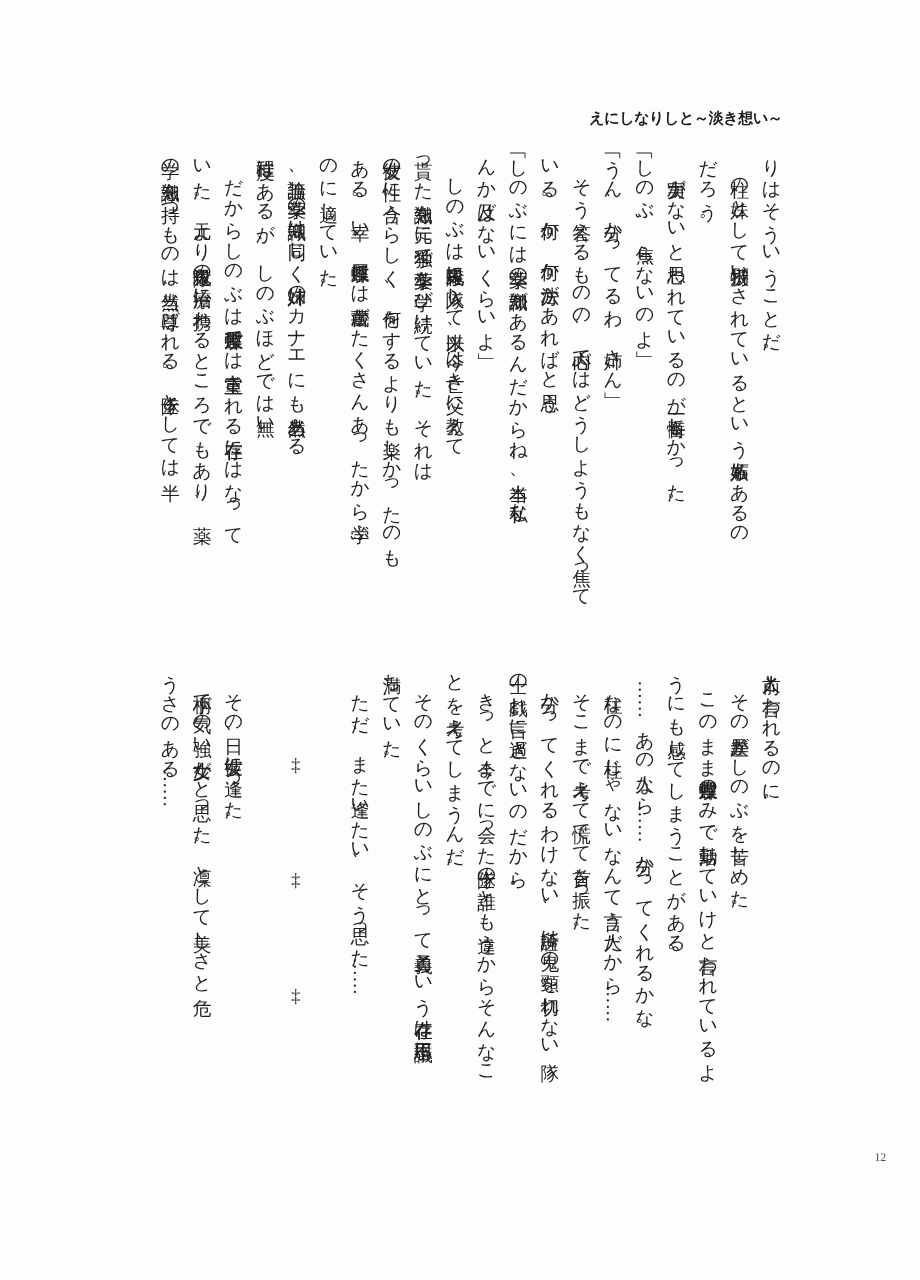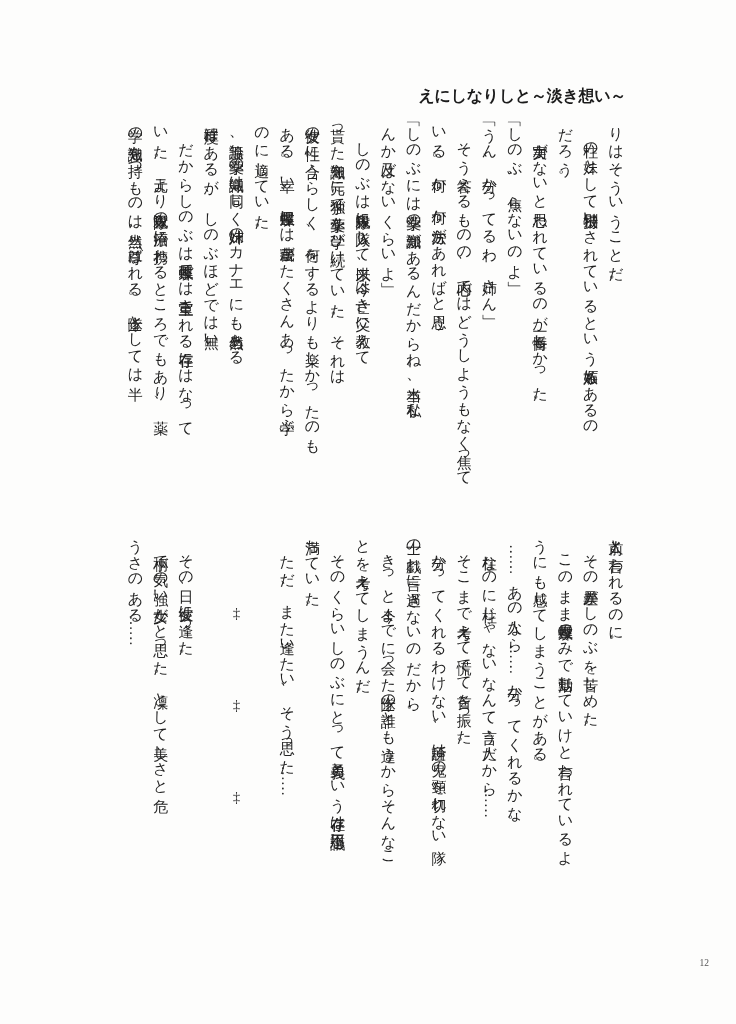--- a/index.html
+++ b/index.html
@@ -17,21 +17,21 @@
   .page {
     position: absolute;
     inset: 0;
   }
   .header-title {
     position: absolute;
     top: 86px;
     right: 110px;
     font-family: Liberation Serif, serif;
     font-weight: 700;
-    font-size: 16px;
+    font-size: 12px;
     letter-spacing: -0.3px;
     color: #1b1b1b;
     white-space: nowrap;
   }
   .tate-block {
     position: absolute;
     right: 108px;
     writing-mode: vertical-rl;
     text-orientation: mixed;
     color: #1f1f1f;
@@ -46,21 +46,21 @@
     padding: 0;
     line-height: 25.3px;
   }
   .sep-line {
     margin-block-start: 25.3px !important;
     margin-block-end: 25.3px !important;
     color: #333;
   }
   .page-number {
     position: absolute;
-    top: 958px;
+    top: 922px;
     right: 27px;
     font-family: "Liberation Serif", "DejaVu Serif", serif;
     font-size: 9.5px;
     color: #555;
   }
 </style>
 </head>
 <body>
 
 <div class="page">

